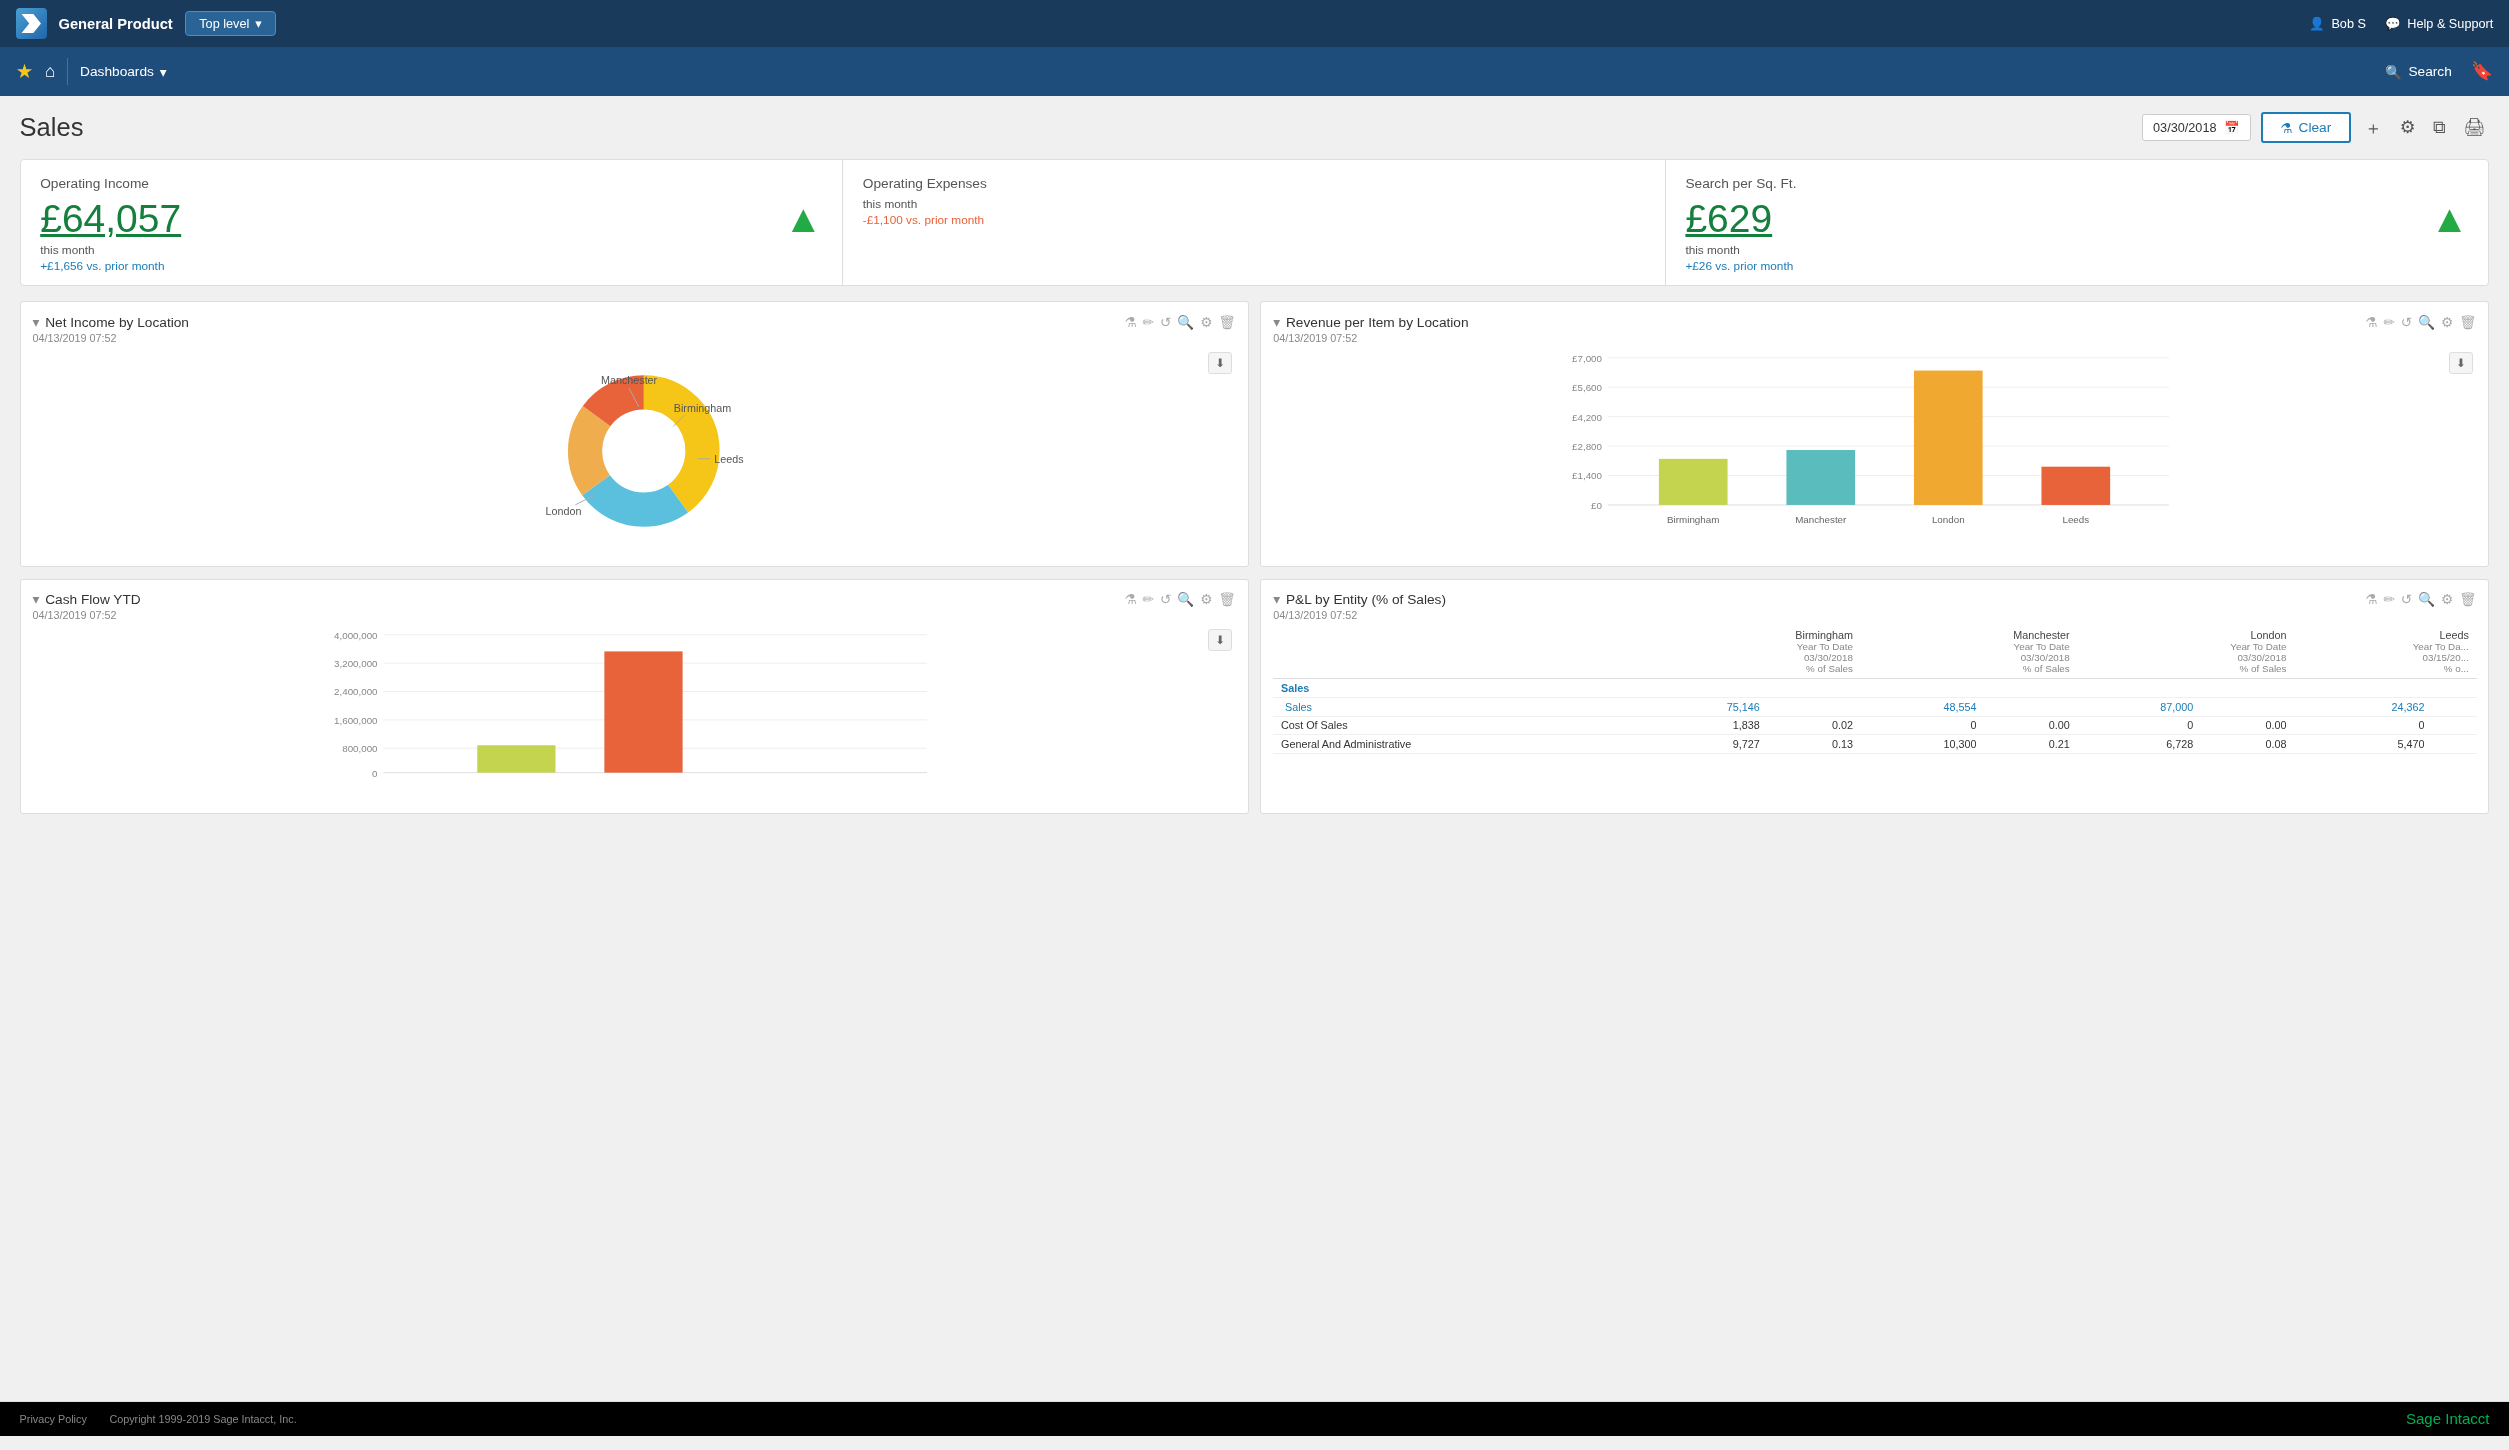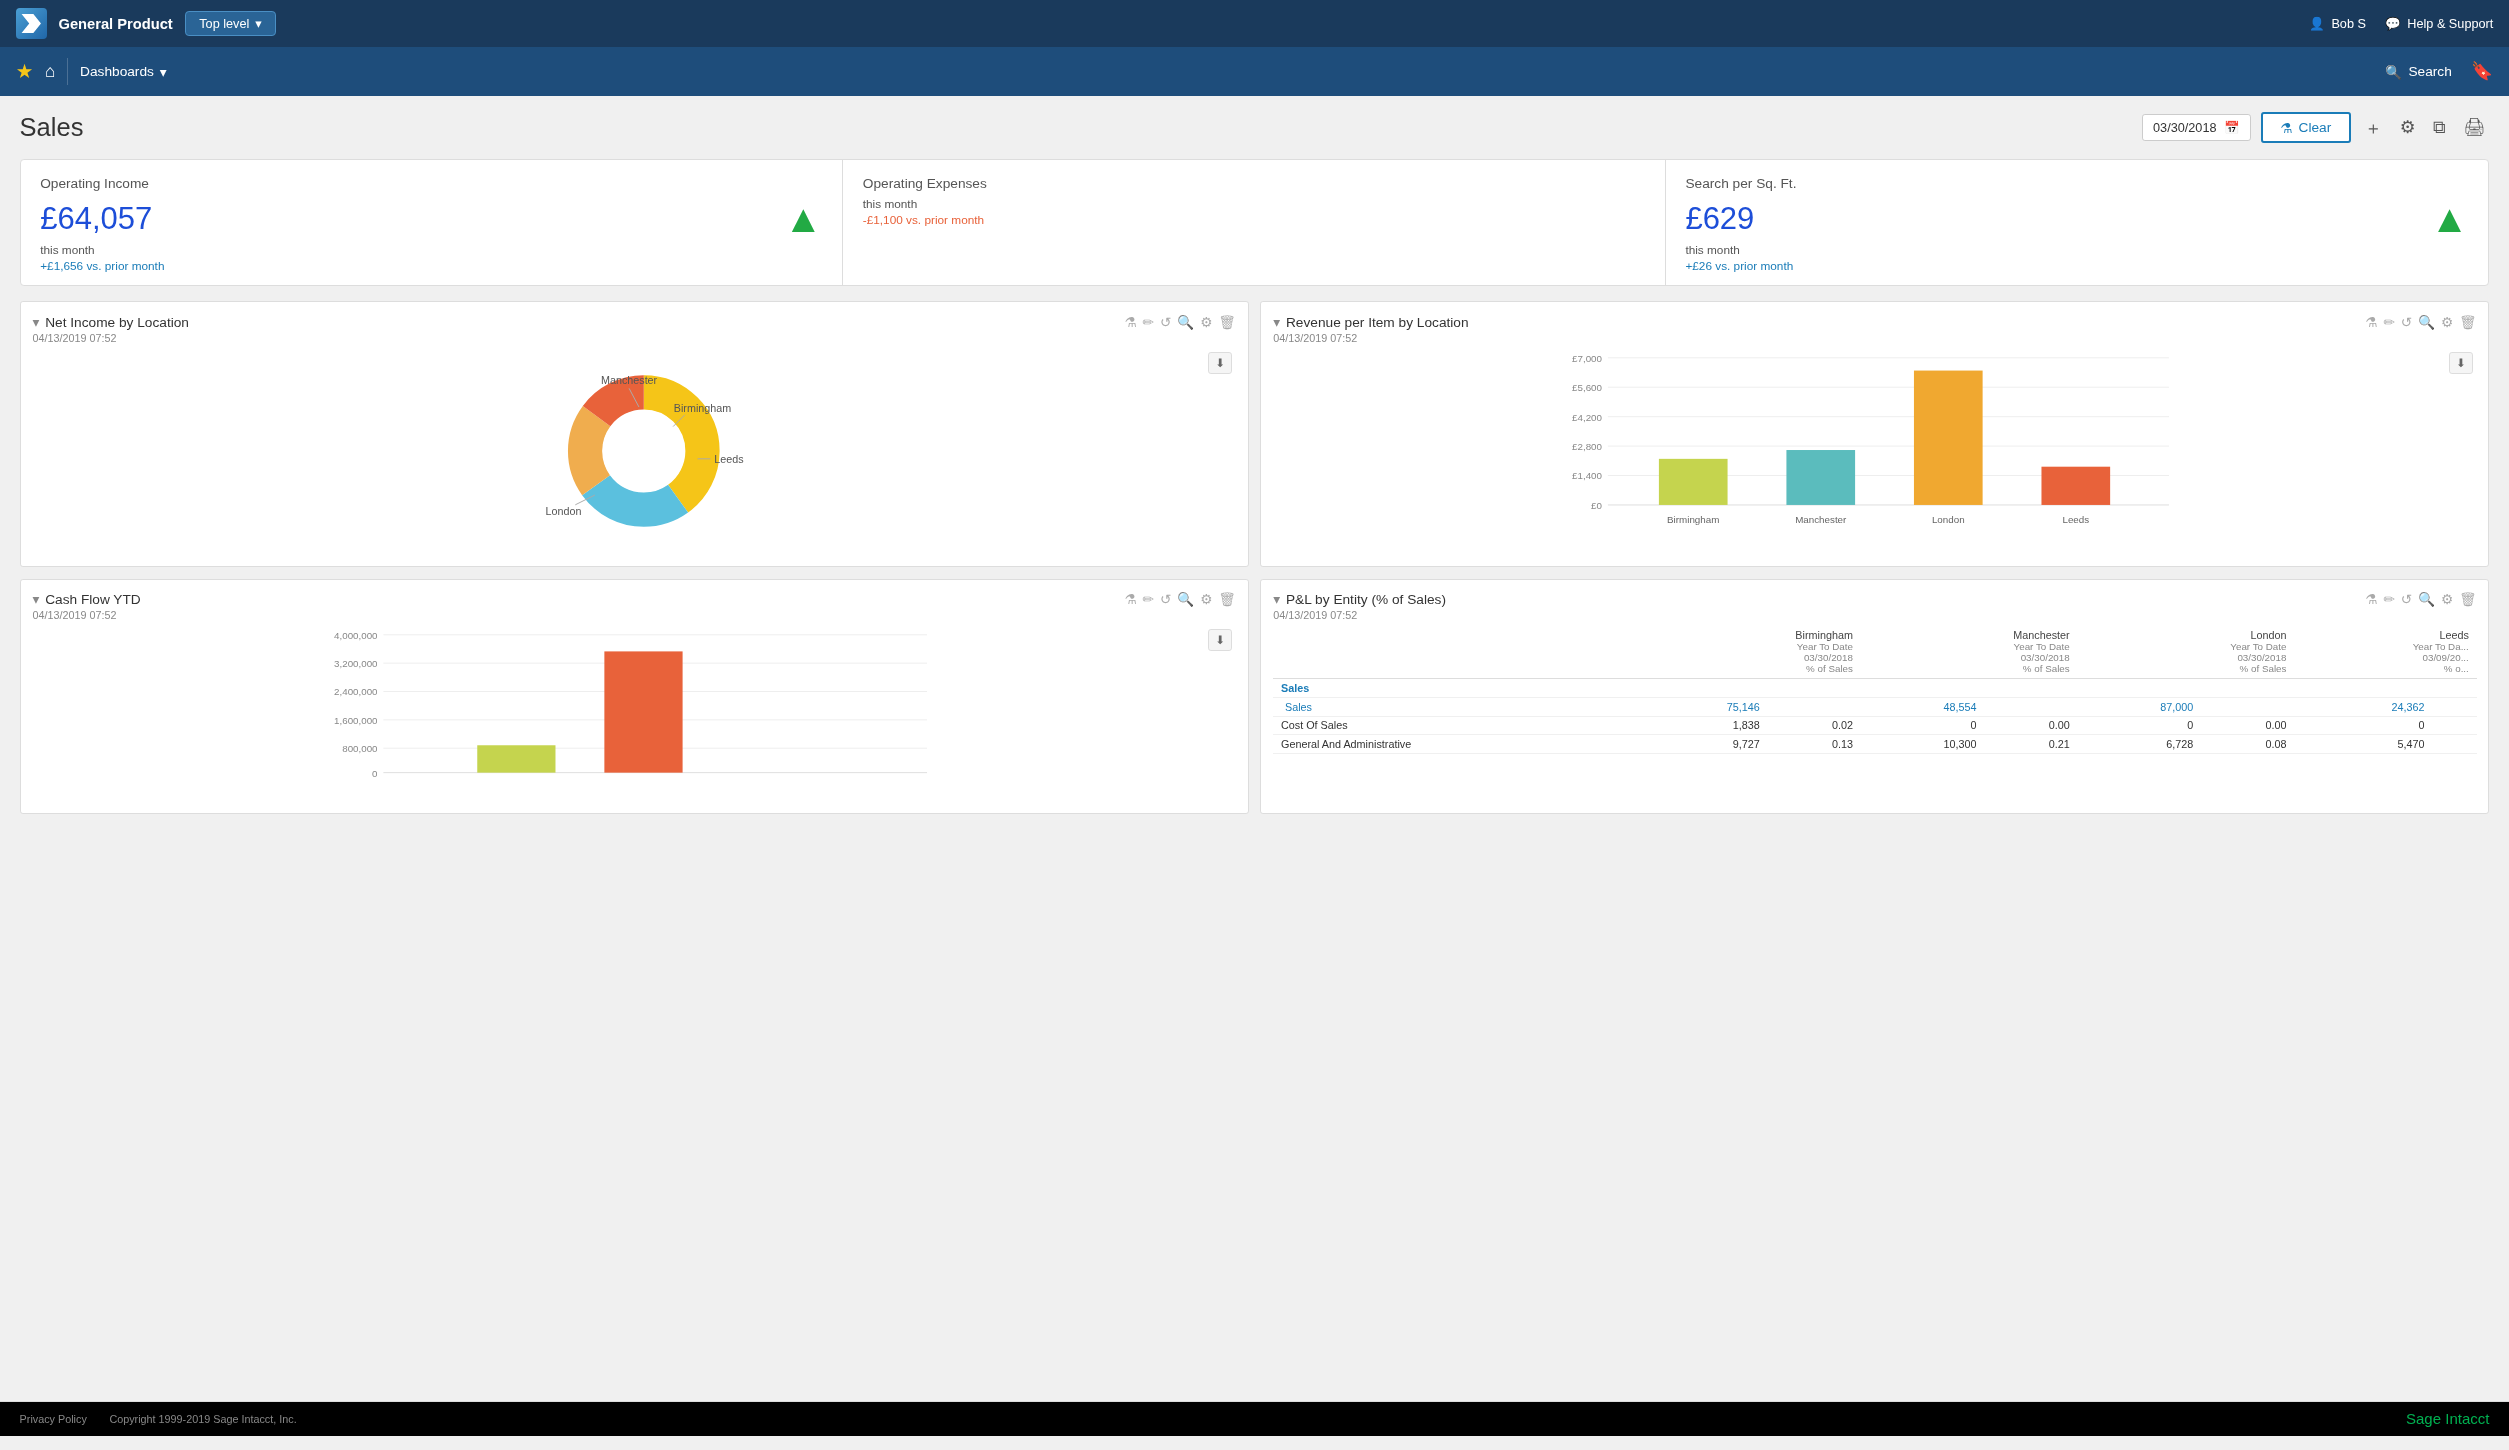--- a/index.html
+++ b/index.html
@@ -114,21 +114,21 @@
       border-radius: 3.9px;
       margin-bottom: 15.7px;
     }
     .kpi-card {
       padding: 15.7px 19.6px 11.8px;
       border-right: 1px solid #ddd;
     }
     .kpi-card:last-child { border-right: none; }
     .kpi-label { color: #555; font-size: 13.7px; margin-bottom: 5.9px; }
     .kpi-value-row { display: flex; align-items: center; justify-content: space-between; }
-    .kpi-value { font-size: 31px; font-weight: 300; color: #1d4ed8; }
+    .kpi-value { font-size: 39px; font-weight: 300; color: #15803d; text-decoration: underline; }
     .kpi-arrow-up { color: #22aa44; font-size: 35px; }
     .kpi-arrow-down { color: #22aa44; font-size: 35px; }
     .kpi-sub { font-size: 11.8px; color: #555; margin-top: 2px; }
     .kpi-change { font-size: 11.8px; color: #1a7cb8; margin-top: 2px; }
 
     
     .charts-grid {
       display: grid;
       grid-template-columns: 1fr 1fr;
       gap: 11.8px;
@@ -499,21 +499,21 @@
               </th>
               <th colspan="2">
                 <div style="font-size:10.8px;">London</div>
                 <div style="font-size:9.8px; color:#888;">Year To Date</div>
                 <div style="font-size:9.8px; color:#888;">03/30/2018</div>
                 <div style="font-size:9.8px; color:#888;">% of Sales</div>
               </th>
               <th colspan="2">
                 <div style="font-size:10.8px;">Leeds</div>
                 <div style="font-size:9.8px; color:#888;">Year To Da...</div>
-                <div style="font-size:9.8px; color:#888;">03/09/20...</div>
+                <div style="font-size:9.8px; color:#888;">03/15/20...</div>
                 <div style="font-size:9.8px; color:#888;">% o...</div>
               </th>
             </tr>
           </thead>
           <tbody>
             <tr class="section-header">
               <td style="color:#1a7cb8; font-weight:600;">Sales</td>
               <td></td>
                 <td></td>
                 <td></td>

